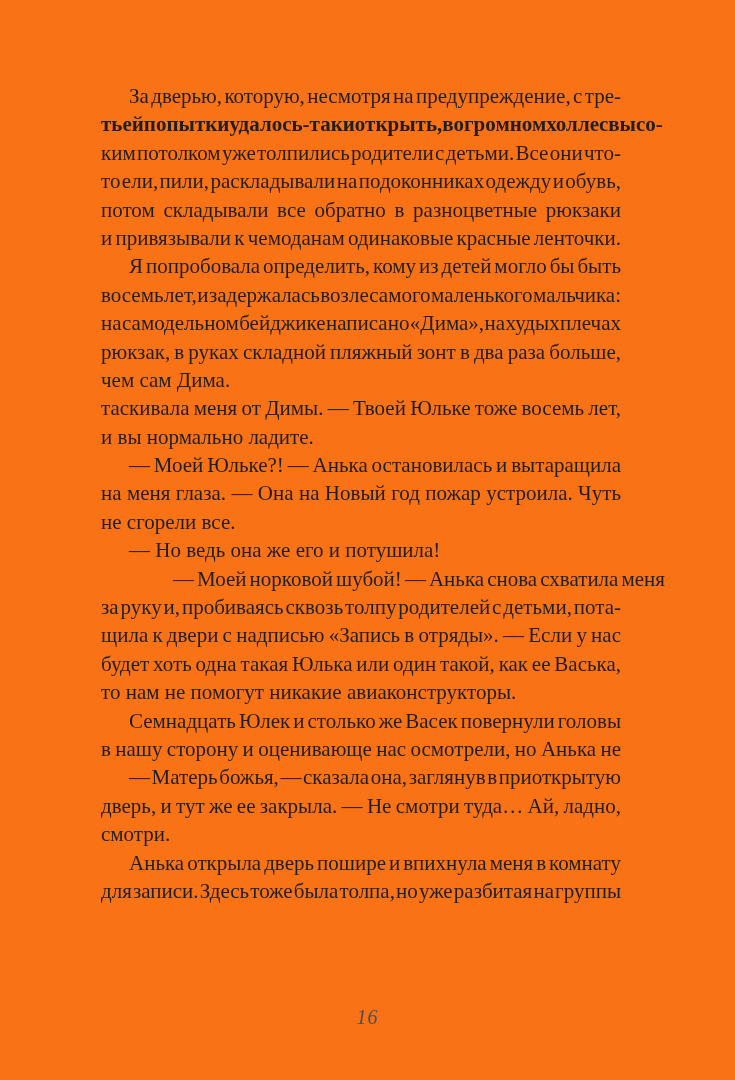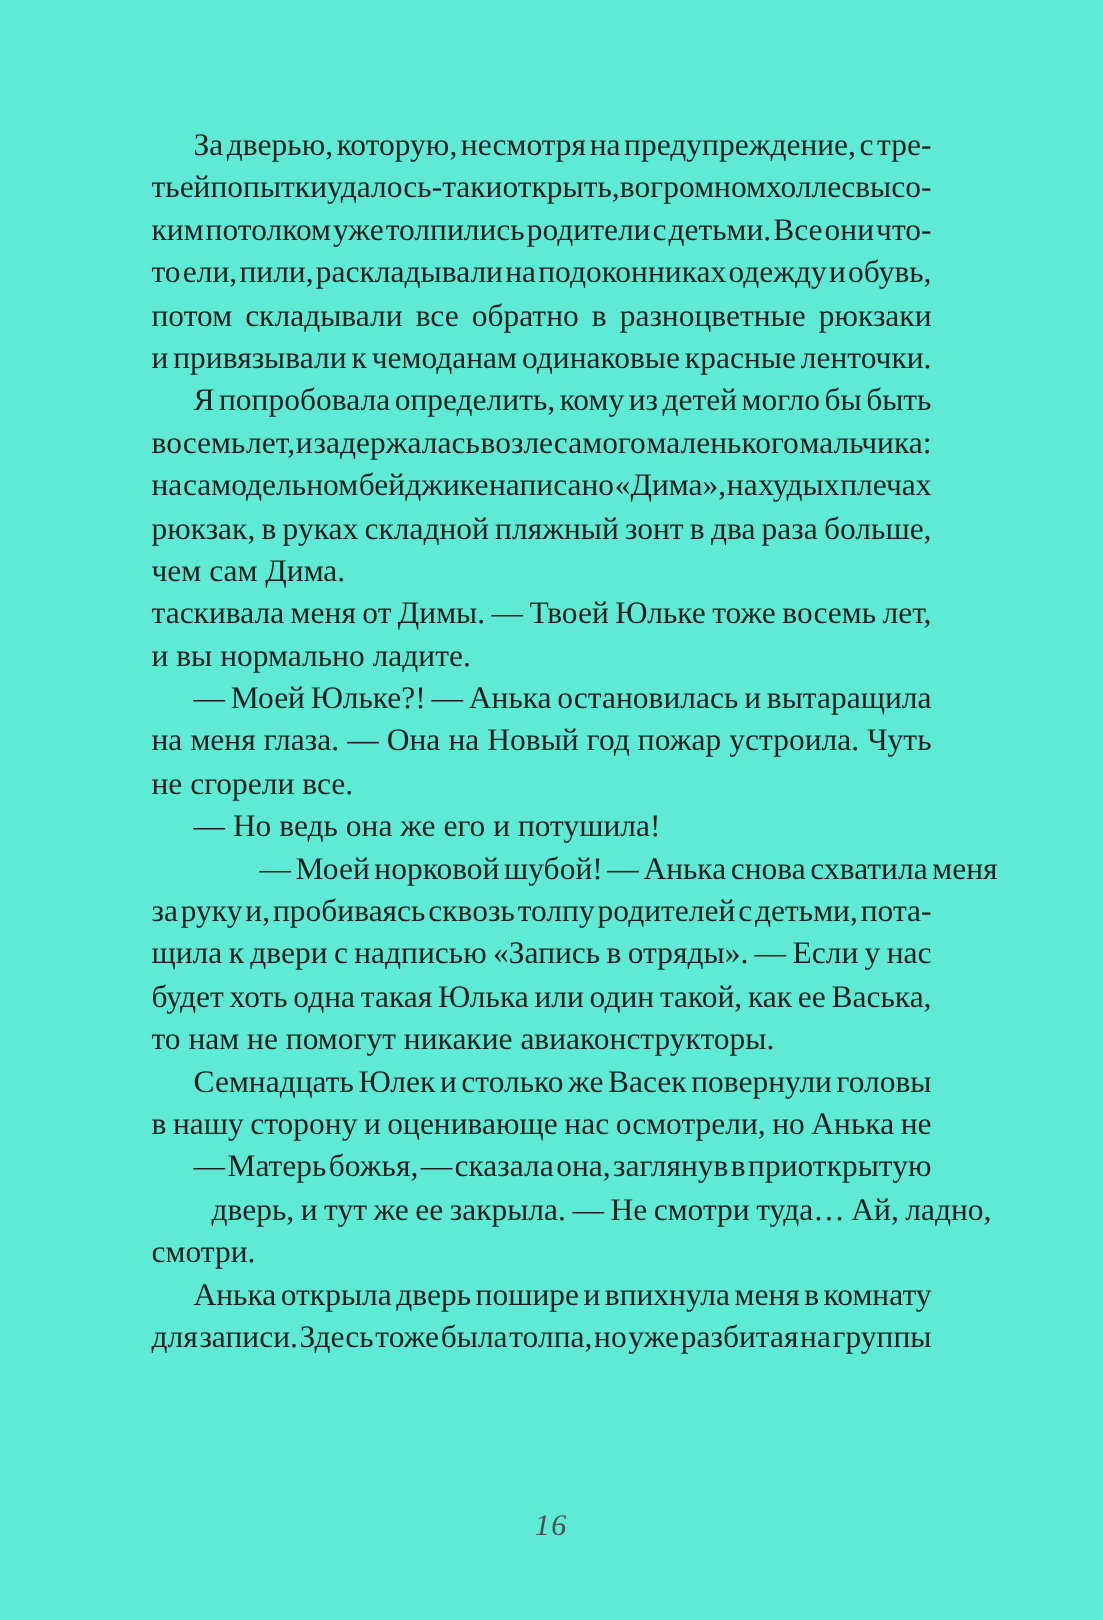--- a/index.html
+++ b/index.html
@@ -1,19 +1,19 @@
 <!DOCTYPE html>
 <html lang="ru"><head>
 <meta charset="utf-8">
 <style>
   html,body{margin:0;padding:0;background:#e9e9e9;}
   .screen{
     position:relative;
     width:735px;height:1080px;
-    background:#5eead4;
+    background:#f97316;
     overflow:hidden;
     font-family:"Liberation Serif","DejaVu Serif",serif;
     color:#1f1f1f;
     margin:0 auto;
   }
   .page-text{
     position:absolute;
     left:101px;top:82px;width:520px;
   }
   .line{
@@ -34,21 +34,21 @@
     letter-spacing:1px;
   }
 </style>
 </head>
 <body>
 
 <div class="screen">
   <div class="page-text">
       <div class="para">
         <div class="line indent"><span style="word-spacing: -2.86607px;">За дверью, которую, несмотря на предупреждение, с тре-</span></div>
-        <div class="line"><span style="word-spacing: -5.26367px;">тьей попытки удалось-таки открыть, в огромном холле с высо-</span></div>
+        <div class="line"><span style="word-spacing: -5.26367px; font-weight: bold;">тьей попытки удалось-таки открыть, в огромном холле с высо-</span></div>
         <div class="line"><span style="word-spacing: -3.92014px;">ким потолком уже толпились родители с детьми. Все они что-</span></div>
         <div class="line"><span style="word-spacing: -3.79102px;">то ели, пили, раскладывали на подоконниках одежду и обувь,</span></div>
         <div class="line"><span style="word-spacing: 3.42708px;">потом складывали все обратно в разноцветные рюкзаки</span></div>
         <div class="line"><span style="word-spacing: -1.98698px;">и привязывали к чемоданам одинаковые красные ленточки.</span></div>
       </div>
       <div class="para">
         <div class="line indent"><span style="word-spacing: -2.26172px;">Я попробовала определить, кому из детей могло бы быть</span></div>
         <div class="line"><span style="word-spacing: -4.73214px;">восемь лет, и задержалась возле самого маленького мальчика:</span></div>
         <div class="line"><span style="word-spacing: -4.82812px; text-align: center;">на самодельном бейджике написано «Дима», на худых плечах</span></div>
         <div class="line"><span style="word-spacing: -1.11458px;">рюкзак, в руках складной пляжный зонт в два раза больше,</span></div>
@@ -72,21 +72,21 @@
         <div class="line"><span style="word-spacing: -1.02699px;">щила к двери с надписью «Запись в отряды». — Если у нас</span></div>
         <div class="line"><span style="word-spacing: -1.4375px;">будет хоть одна такая Юлька или один такой, как ее Васька,</span></div>
         <div class="line"><span>то нам не помогут никакие авиаконструкторы.</span></div>
       </div>
       <div class="para">
         <div class="line indent"><span style="word-spacing: -2.21652px;">Семнадцать Юлек и столько же Васек повернули головы</span></div>
         <div class="line"><span style="word-spacing: -0.913194px;">в нашу сторону и оценивающе нас осмотрели, но Анька не</span></div>
       </div>
       <div class="para">
         <div class="line indent"><span style="word-spacing: -3.66016px;">— Матерь божья, — сказала она, заглянув в приоткрытую</span></div>
-        <div class="line"><span style="word-spacing: -0.916193px; margin-left: 40px;">дверь, и тут же ее закрыла. — Не смотри туда… Ай, ладно,</span></div>
+        <div class="line"><span style="word-spacing: -0.916193px;">дверь, и тут же ее закрыла. — Не смотри туда… Ай, ладно,</span></div>
         <div class="line"><span>смотри.</span></div>
       </div>
       <div class="para">
         <div class="line indent"><span style="word-spacing: -2.26953px;">Анька открыла дверь пошире и впихнула меня в комнату</span></div>
         <div class="line"><span style="word-spacing: -4.12656px;">для записи. Здесь тоже была толпа, но уже разбитая на группы</span></div>
       </div>
     </div>
   <div class="page-number">16</div>
 </div>
 

